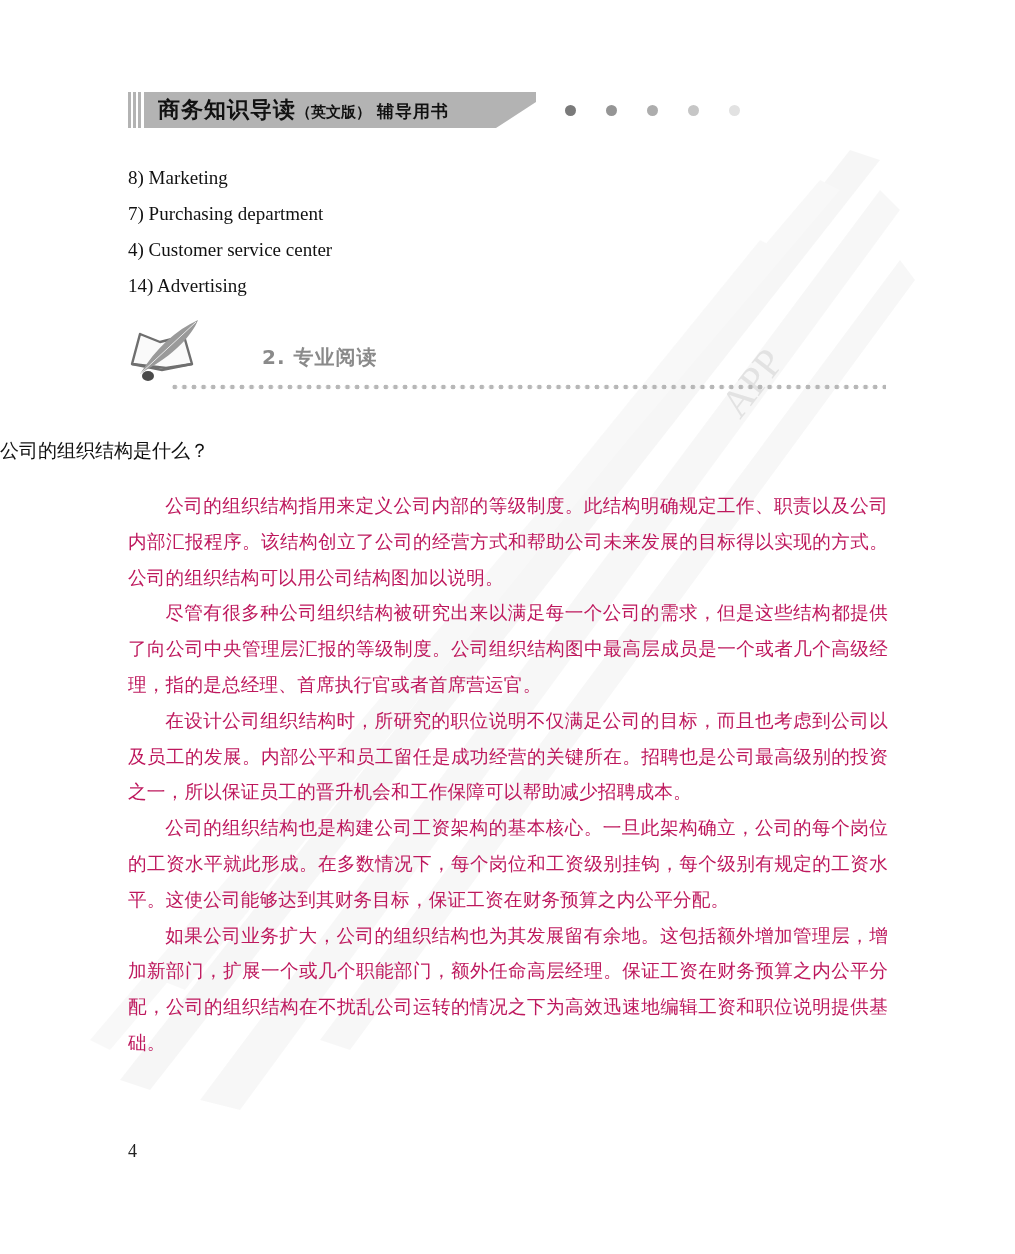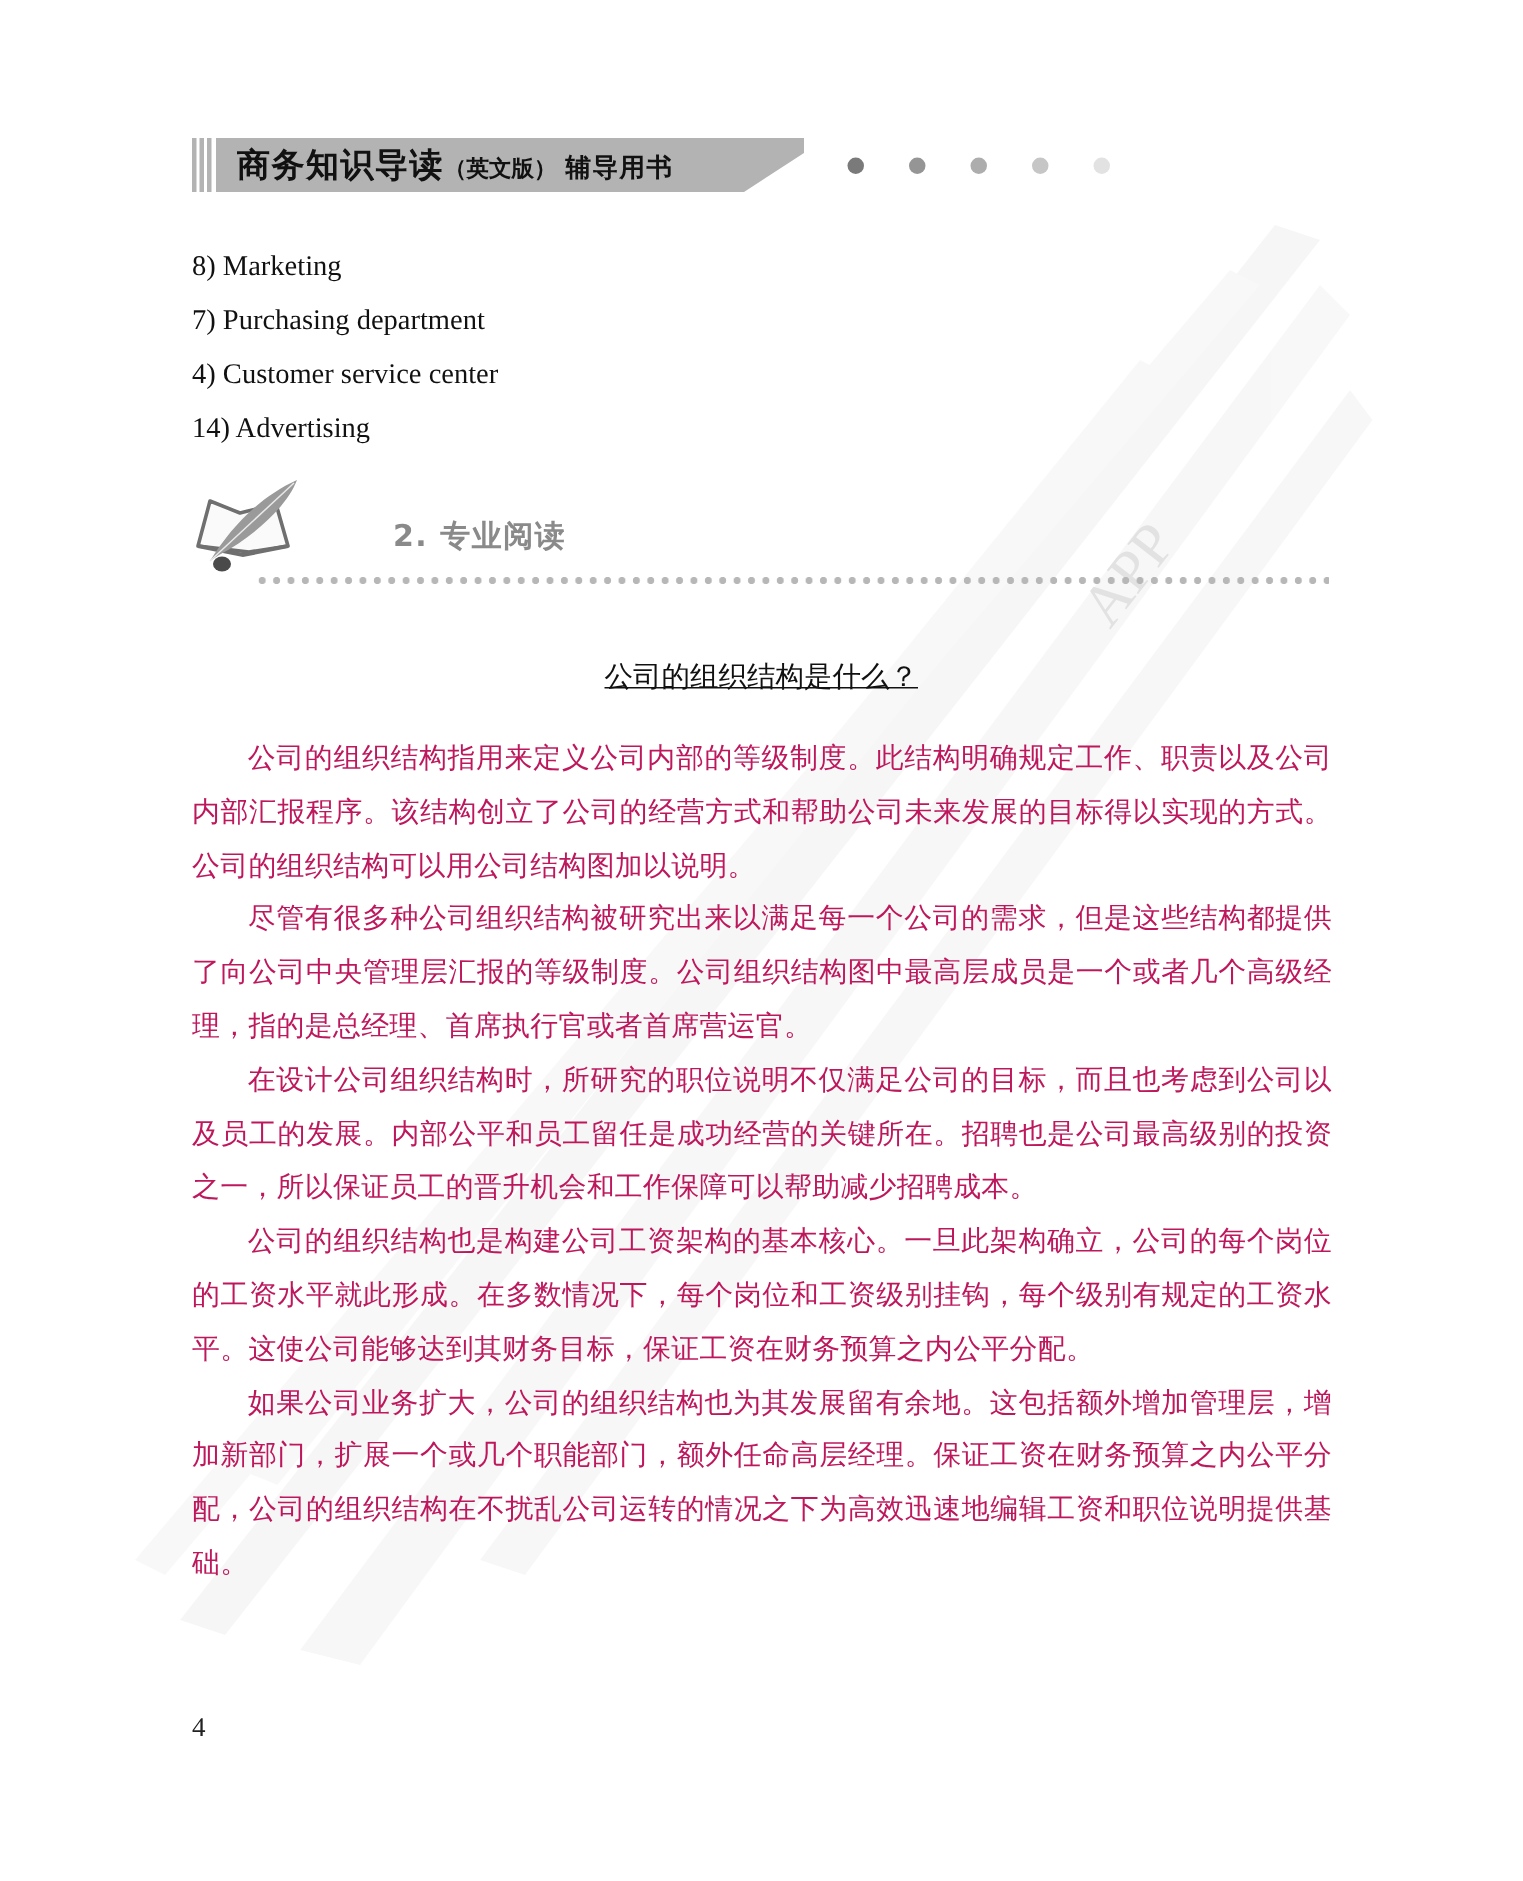--- a/index.html
+++ b/index.html
@@ -48,22 +48,22 @@
     font-family: "DejaVu Sans", sans-serif; font-size: 20px; color: #8a8a8a;
     font-weight: bold; letter-spacing: 1px; margin-left: 44px;
   }
   .section-dotline {
     position: absolute; left: 44px; top: 66px; width: 716px; height: 6px;
     background-image: radial-gradient(circle, #b7b7b7 2.2px, transparent 2.6px);
     background-size: 9.6px 6px; background-repeat: repeat-x;
   }
 
   .article-title {
-    position: absolute; left: 0; width: 1015px; top: 438px; text-align: center;
-    font-family: "DejaVu Sans", sans-serif; font-size: 19px; color: #111; z-index: 2; text-decoration: underline;
+    position: absolute; left: 0; width: 1015px; top: 438px; 
+    font-family: "DejaVu Sans", sans-serif; font-size: 19px; color: #111; z-index: 2;
   }
   .article { position: absolute; left: 128px; top: 488px; width: 760px; z-index: 2; }
   .para {
     font-family: "DejaVu Serif", serif;
     font-size: 18.6px; line-height: 35.8px; margin: 0;
     text-indent: 2em; text-align: justify; color: #be185d;
     letter-spacing: 0.2px;
   }
   .page-num {
     position: absolute; left: 128px; top: 1141px;

